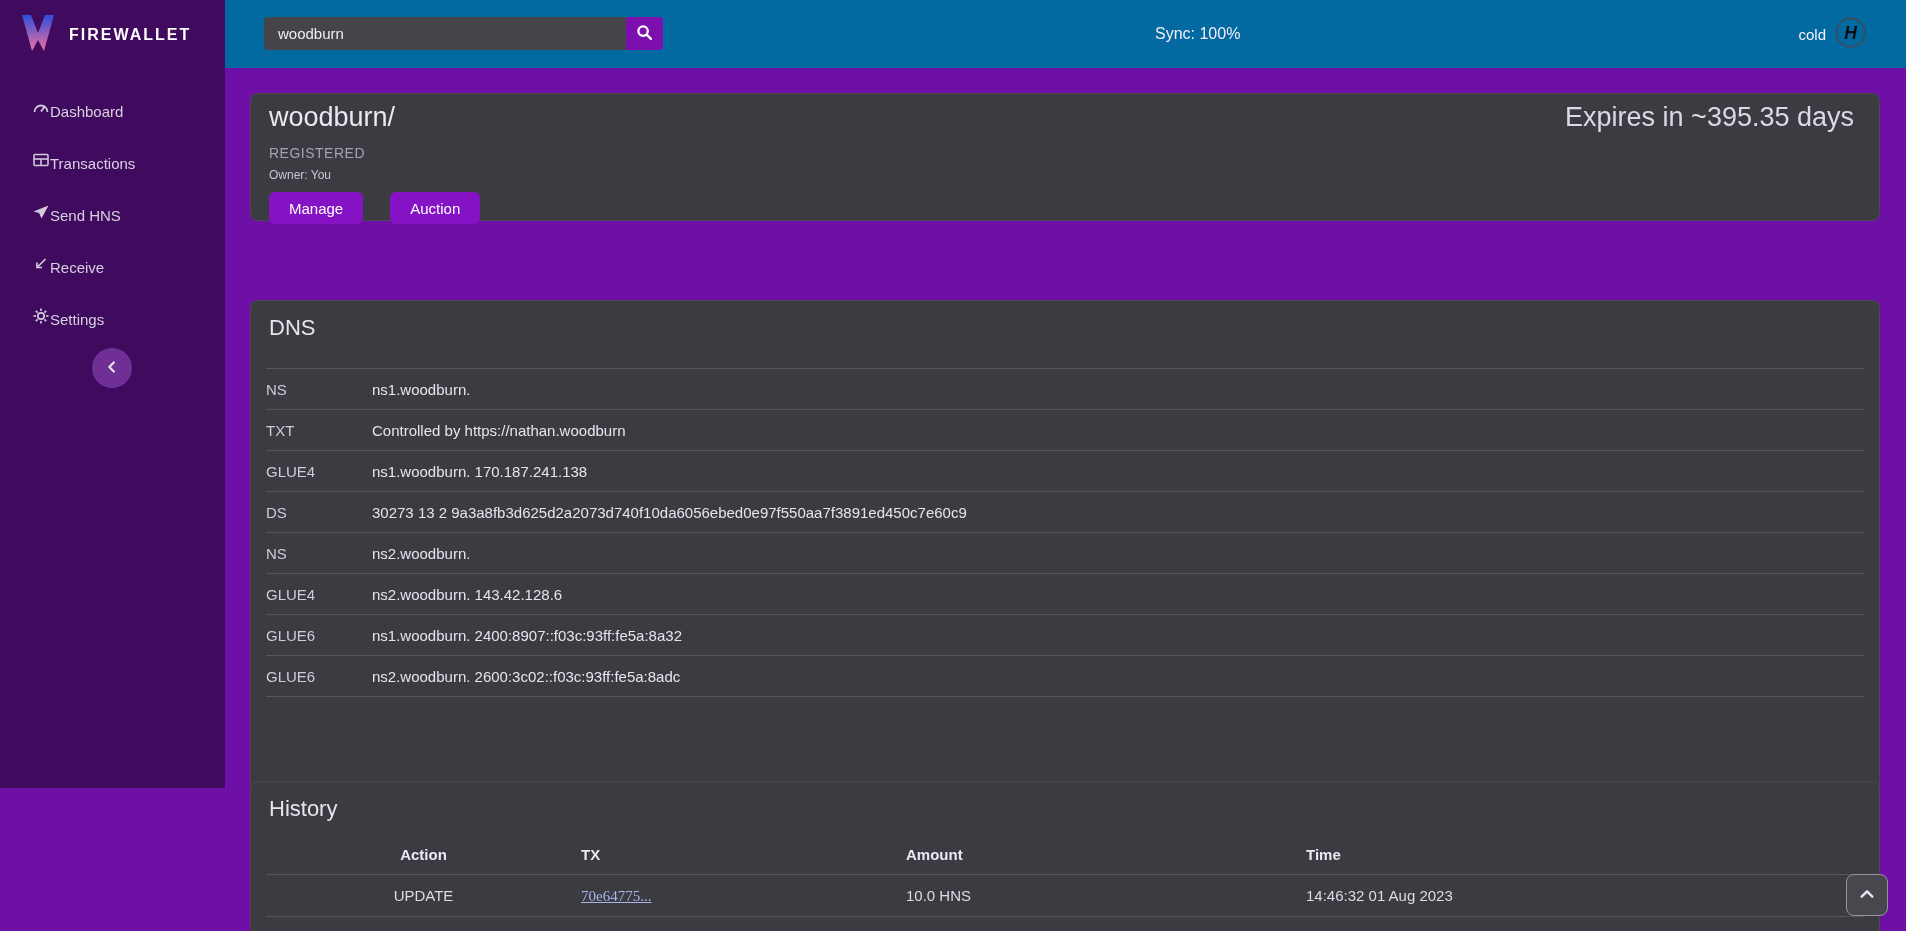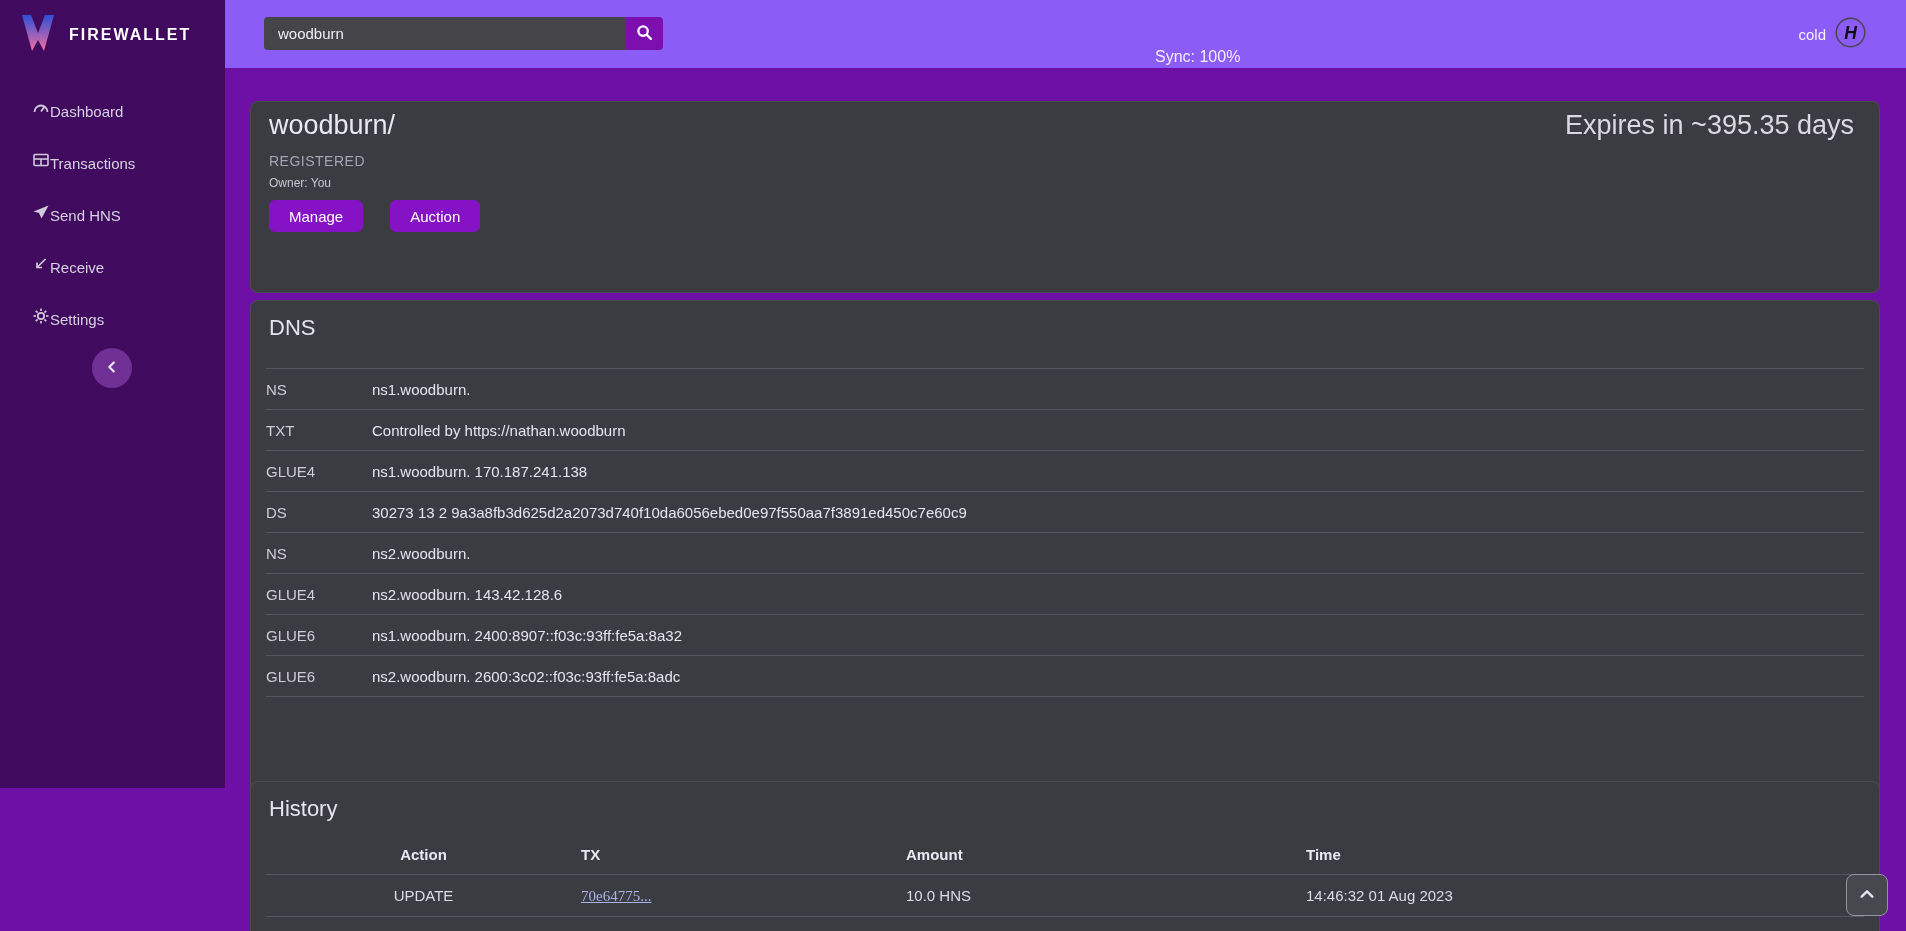--- a/index.html
+++ b/index.html
@@ -24,41 +24,41 @@
   }
   .nav-item svg { flex:0 0 auto; }
   .collapse-btn {
     position:absolute; left:92px; top:348px; width:40px; height:40px;
     border-radius:50%; background:#6f2f95; border:none; cursor:pointer;
     display:flex; align-items:center; justify-content:center;
   }
   
   .topbar {
     position:absolute; left:225px; top:0; width:1681px; height:68px;
-    background:#8b5cf6; z-index:5;
+    background:#0369a1; z-index:5;
   }
   .search-wrap { position:absolute; left:39px; top:17px; display:flex; height:33px; }
   .search-input {
     width:362px; height:33px; background:#454449; border:none;
     border-radius:4px 0 0 4px; color:#f0eef5; font-size:15px; padding:0 10px 0 14px;
     outline:none; font-family:"Liberation Sans",sans-serif;
   }
   .search-btn {
     width:37px; height:33px; background:#7c0fae; border:none; cursor:pointer;
     border-radius:0 4px 4px 0; display:flex; align-items:center; justify-content:center;
   }
-  .sync { position:absolute; left:930px; top:0; height:68px; line-height:68px; color:#f3eef8; font-size:16px;margin-top:23px; }
+  .sync { position:absolute; left:930px; top:0; height:68px; line-height:68px; color:#f3eef8; font-size:16px; }
   .wallet { position:absolute; right:40px; top:0; height:68px; display:flex; align-items:center; gap:9px; }
   .wallet-badge { color:#f6f2fa; font-size:15px; }
   
   .card {
     position:absolute; left:250px; width:1630px; background:#3b3b42;
     border:1px solid rgba(255,255,255,0.07); border-radius:8px;
   }
-  #domain-card { top:93px; height:192px;margin-top:8px; }
+  #domain-card { top:93px; height:128px; }
   #dns-card { top:300px; height:520px; }
   #history-card { top:781px; height:172px; }
   .card-title { position:absolute; left:18px; top:14px; font-size:22px; color:#e6e4ec; }
   
   .domain-title { position:absolute; left:18px; top:8px; font-size:27px; color:#eae8f0; }
   .domain-status { position:absolute; left:18px; top:51px; font-size:14px; color:#a7a4b2; letter-spacing:0.5px; }
   .domain-owner { position:absolute; left:18px; top:74px; font-size:12px; color:#c9c6d4; }
   .domain-buttons { position:absolute; left:18px; top:98px; display:flex; gap:27px; }
   .btn {
     background:#8512c4; color:#ffffff; font-size:15px; border:none; cursor:pointer;

